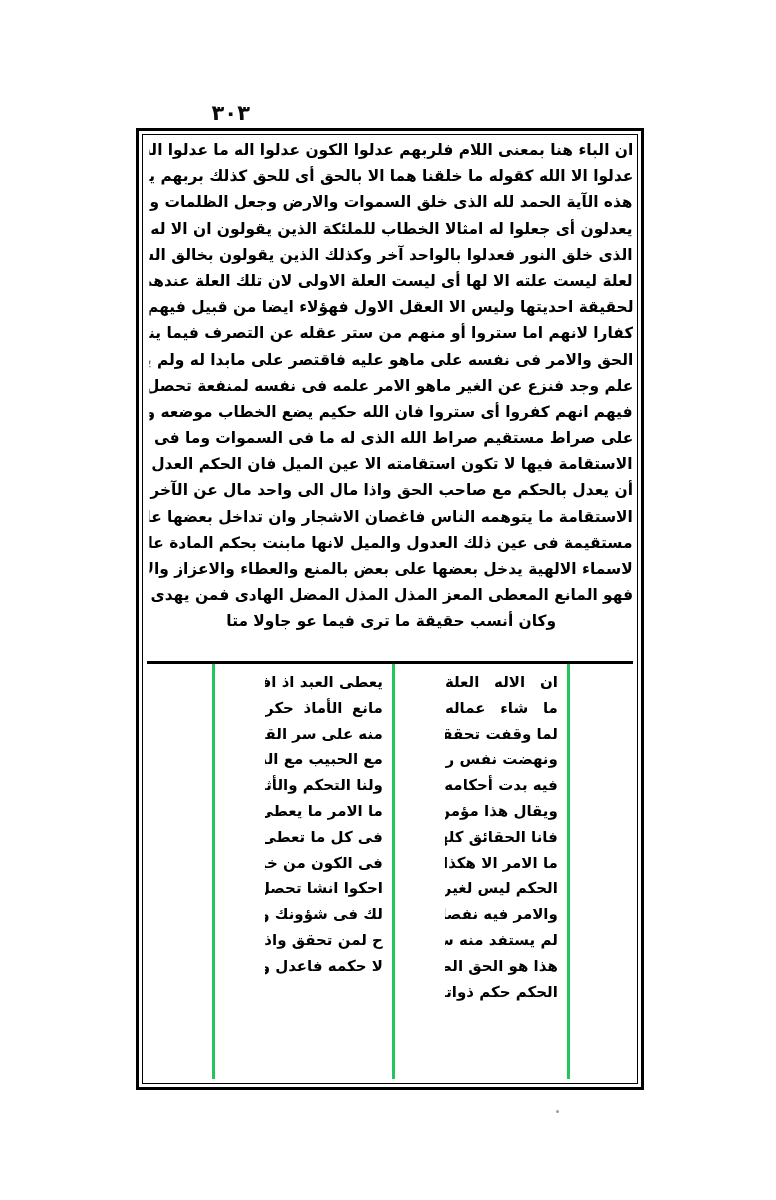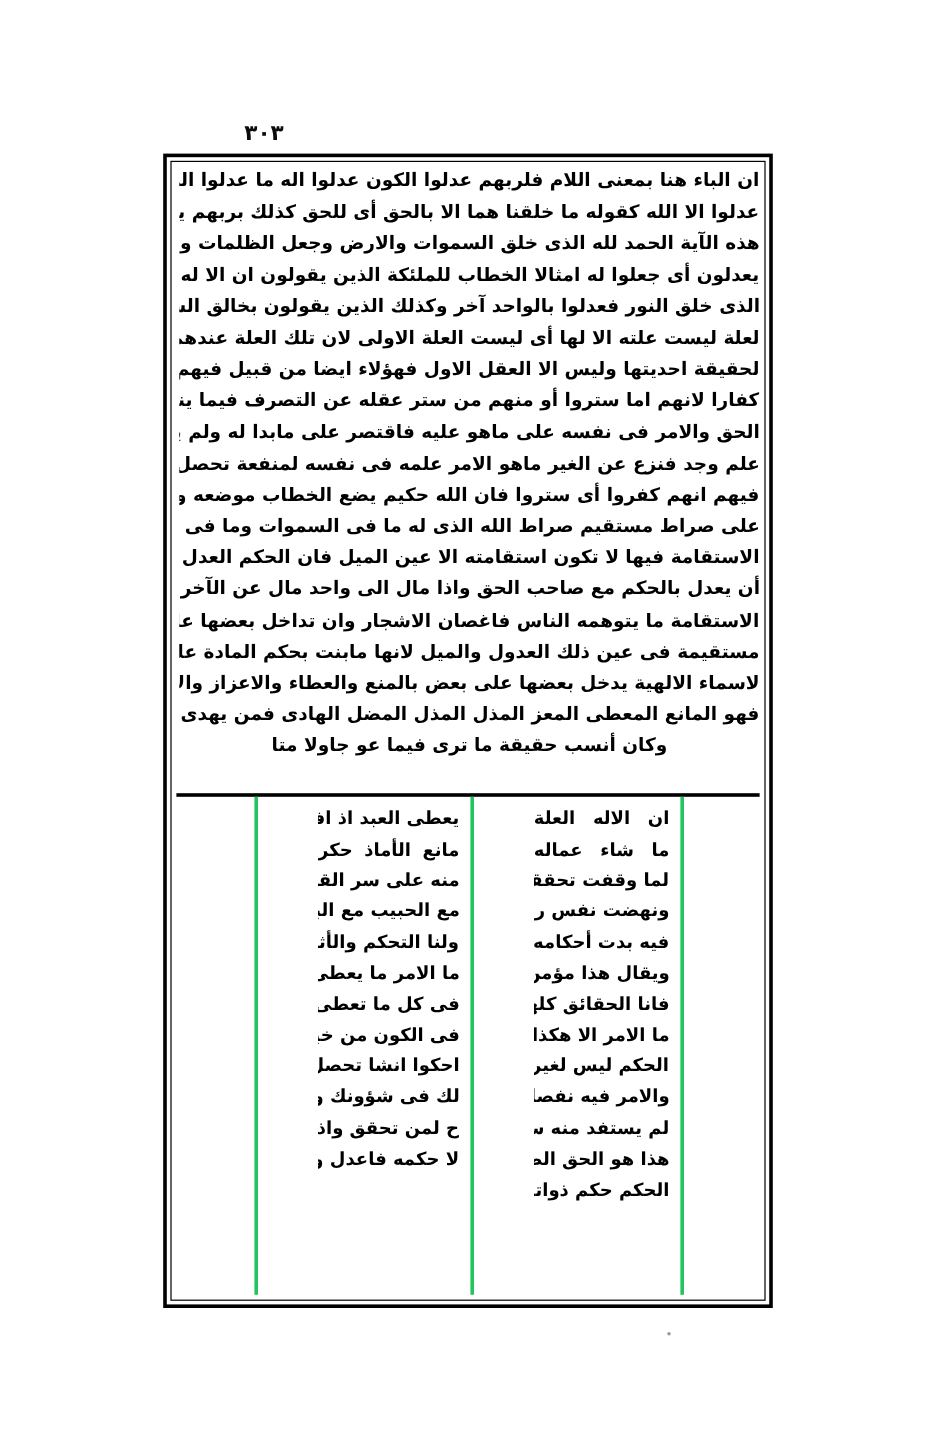--- a/index.html
+++ b/index.html
@@ -16,23 +16,23 @@
     font-family: "DejaVu Sans", "Liberation Sans", sans-serif;
     color: #000000;
   }
 
   
   #page-number {
     position: absolute;
     left: 190px;
     top: 101px;
     width: 60px;
-    text-align: center;
+    text-align: right;
     font-family: "DejaVu Sans", sans-serif;
-    font-size: 18px;
+    font-size: 21px;
     font-weight: 700;
     letter-spacing: 0.5px;
     color: #0a0a0a;
     direction: ltr;
   }
 
   
   #page-frame {
     position: absolute;
     left: 136px;

